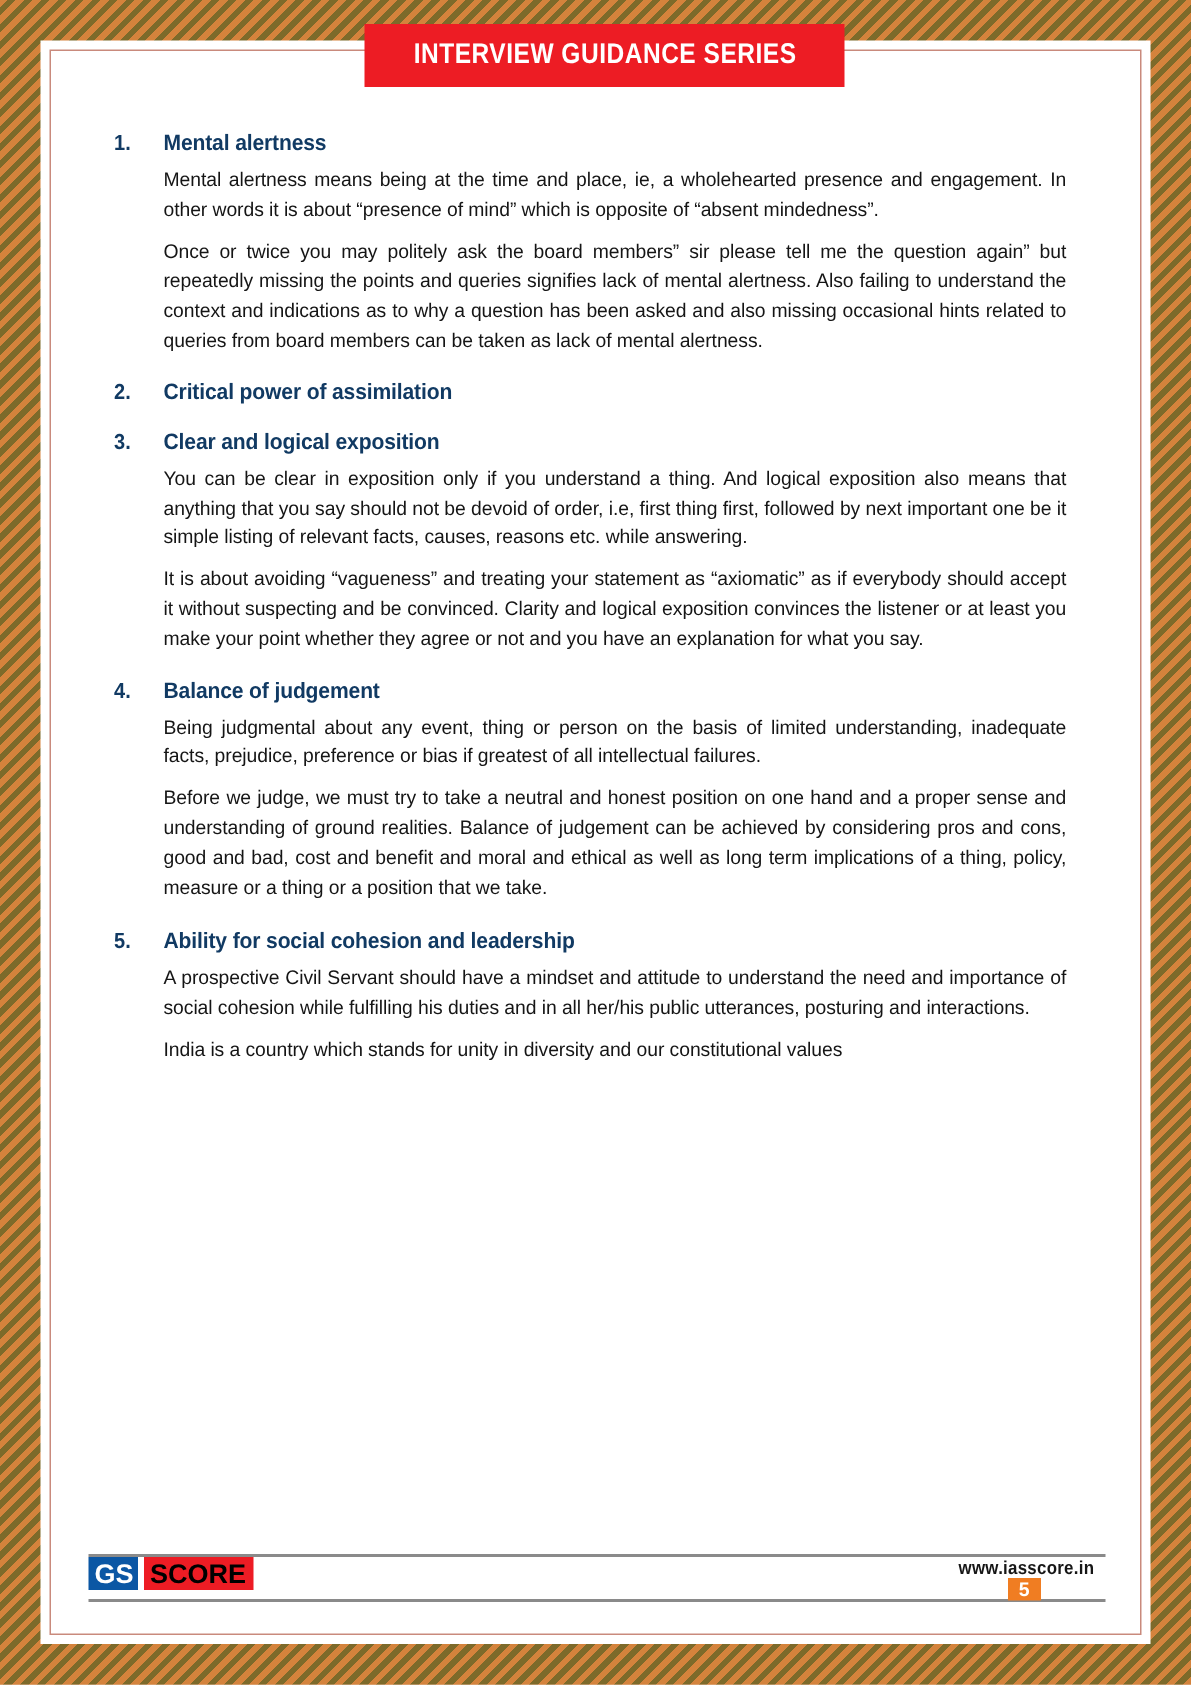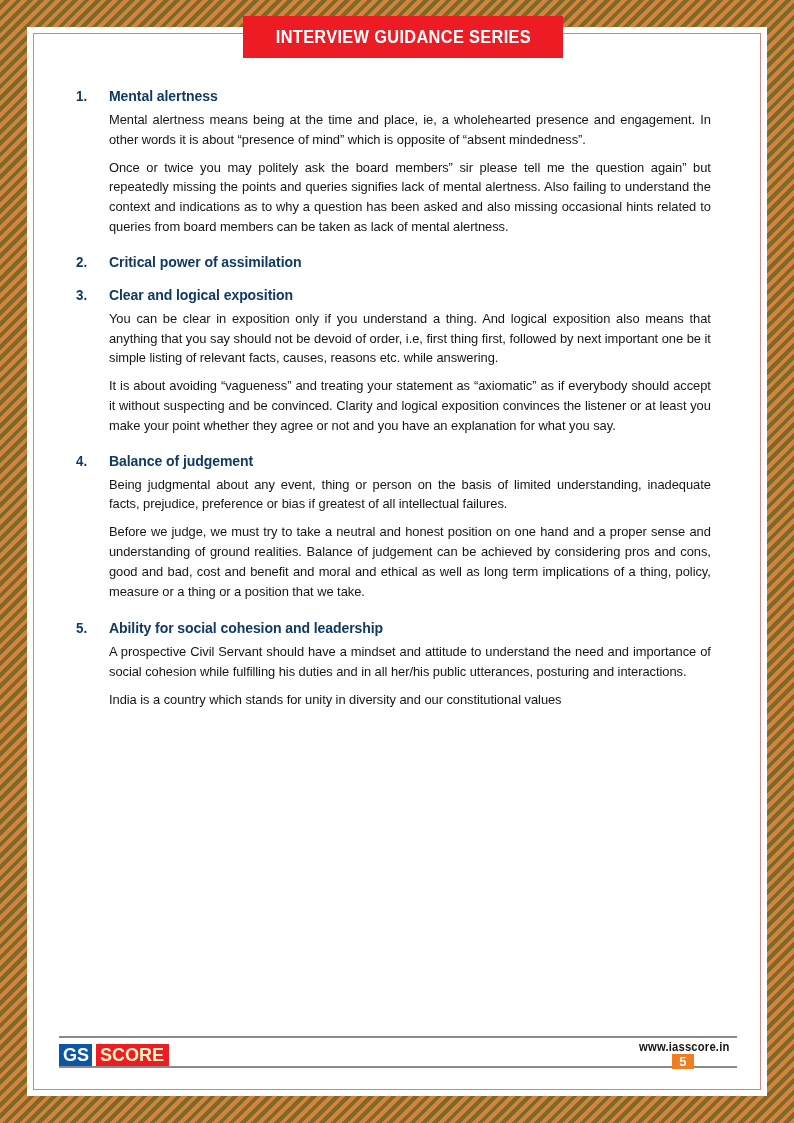--- a/index.html
+++ b/index.html
@@ -140,21 +140,21 @@
     background: #8a8a8a;
     width: 100%;
   }
   .footer-rule-bottom {
     height: 2px;
     background: #8a8a8a;
     width: 100%;
   }
   .footer-row {
     display: flex;
-    align-items: flex-end;
+    align-items: flex-start;
     justify-content: space-between;
     height: 28px;
     position: relative;
   }
   .logo {
     display: inline-flex;
     align-items: stretch;
     height: 22px;
     font-weight: bold;
     font-size: 18px;
@@ -168,21 +168,21 @@
     align-items: center;
     letter-spacing: 0px;
   }
   .logo-sep {
     width: 2px;
     background: #ffffff;
     margin: 2px 1px;
   }
   .logo-score {
     background: #ed1c24;
-    color: #fef9c3;
+    color: #000000;
     padding: 0 5px 0 4px;
     display: flex;
     align-items: center;
     letter-spacing: 0px;
   }
   .footer-right {
     display: flex;
     align-items: center;
     height: 26px;
     flex-direction: column;

